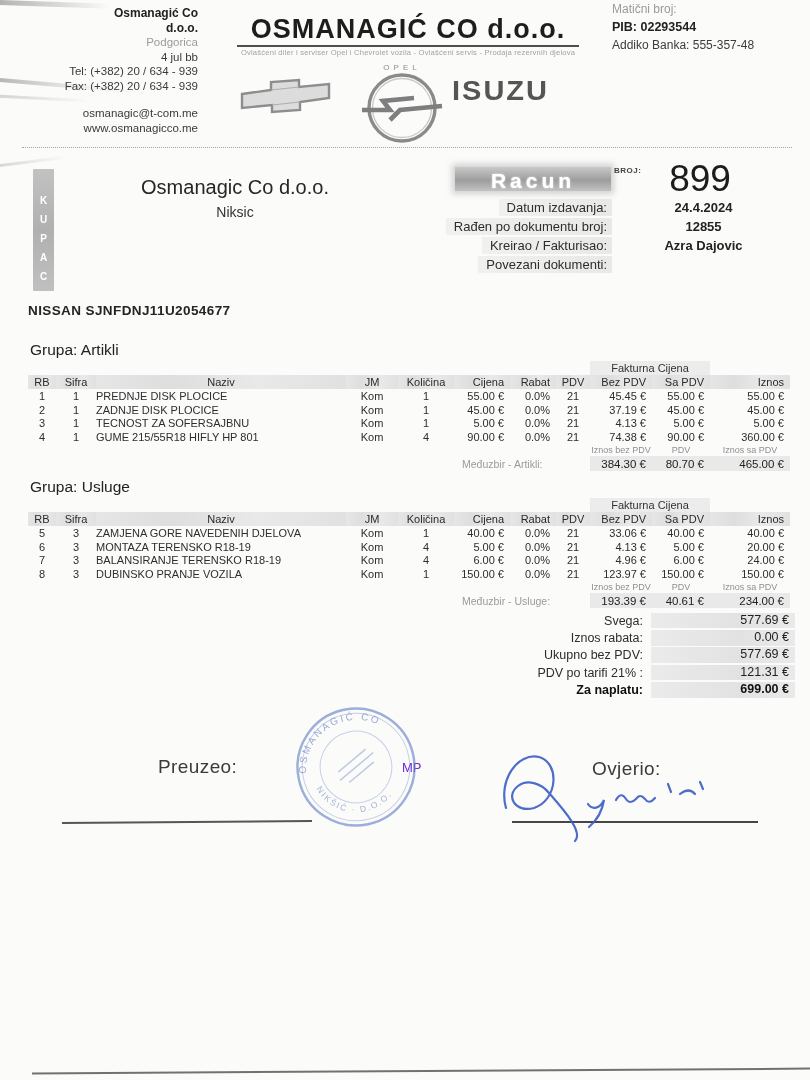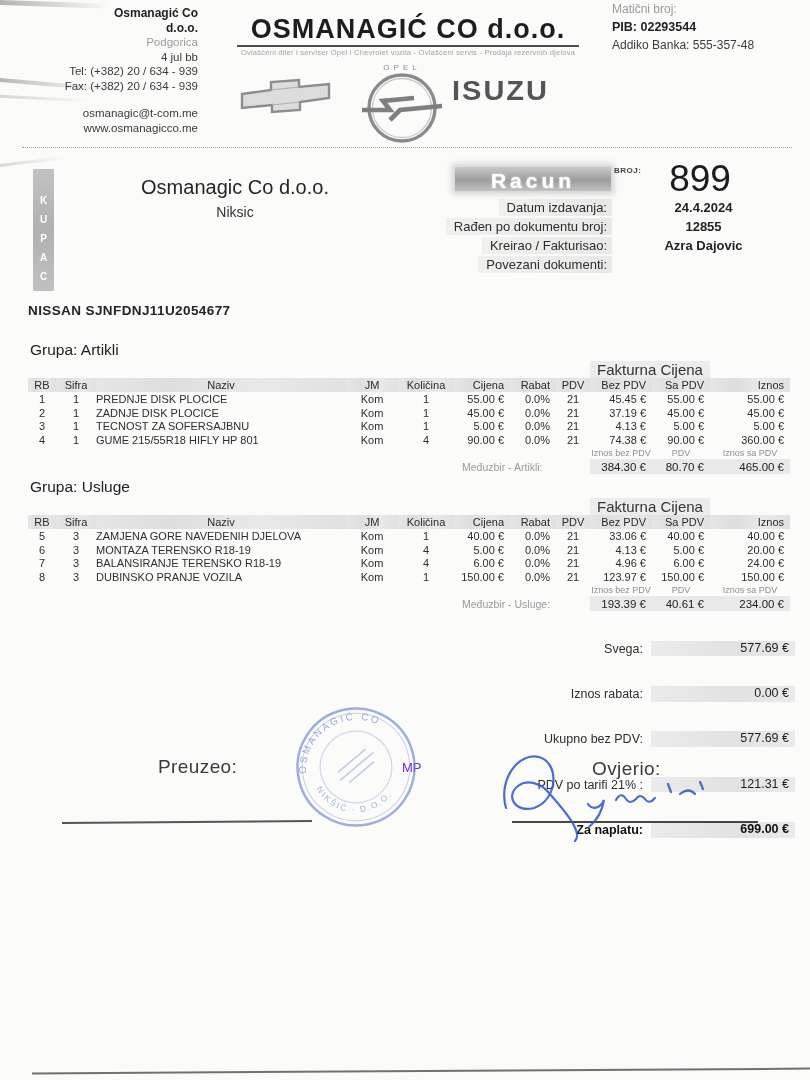--- a/index.html
+++ b/index.html
@@ -71,35 +71,35 @@
 
   .vehicle{left:28px;top:303px;font-size:13.5px;font-weight:bold;letter-spacing:.4px;color:#242424;}
 
   
   .group{left:28px;width:762px;}
   .g1{top:341px;} .g2{top:478px;}
   .group-title{font-size:15.5px;color:#222;margin:0 0 2px 2px;}
   table.items{width:762px;border-collapse:collapse;table-layout:fixed;font-size:11px;color:#2d2d2d;}
   table.items td,table.items th{padding:0;height:13.8px;font-weight:normal;overflow:hidden;white-space:nowrap;}
   tr.fcrow td{height:14px;}
-  .fc-box{background:#ececec;text-align:center;font-size:15px;color:#333;}
+  .fc-box{background:#ececec;text-align:center;font-size:11px;color:#333;}
   tr.cols th{background:linear-gradient(90deg,#e6e6e6,#dedede 30%,#e9e9e9 65%,#e1e1e1);
              font-size:11px;color:#2a2a2a;height:14px;}
   .c0,.c1,.c3,.c4,.c7{text-align:center;}
   .c2{text-align:left;}
   th.c2{text-align:center;}
   .c5,.c6,.c8,.c9,.c10{text-align:right;padding-right:6px !important;}
   tr.sublab td{font-size:9px;color:#8f8f8f;text-align:center;height:12px;}
   tr.subtotal td{height:15px;font-size:11.5px;}
   tr.subtotal .stl{font-size:10.5px;color:#9b9b9b;text-align:left;padding-left:8px !important;}
   tr.subtotal .stv{background:#e9e9e9;text-align:right;padding-right:6px !important;color:#222;}
 
   
   .summary{left:455px;top:612px;width:340px;}
-  .srow{display:flex;height:17.3px;align-items:center;font-size:12.5px;margin-top:28px;}
+  .srow{display:flex;height:17.3px;align-items:center;font-size:12.5px;}
   .srow .sl{flex:1;text-align:right;padding-right:8px;color:#2d2d2d;}
   .srow .sv{width:144px;box-sizing:border-box;text-align:right;padding-right:6px;
             background:linear-gradient(90deg,#ebebeb,#e2e2e2 60%,#eaeaea);
             height:15.5px;line-height:15.5px;color:#1f1f1f;}
   .srow.bold .sl,.srow.bold .sv{font-weight:bold;color:#111;}
 
   
   .preuzeo{left:158px;top:756px;font-size:19px;color:#3b3b3b;letter-spacing:.4px;}
   .ovjerio{left:592px;top:758px;font-size:19px;color:#3b3b3b;letter-spacing:.4px;}
   .mp{left:402px;top:760px;font-size:13px;color:#6d28d9;}

